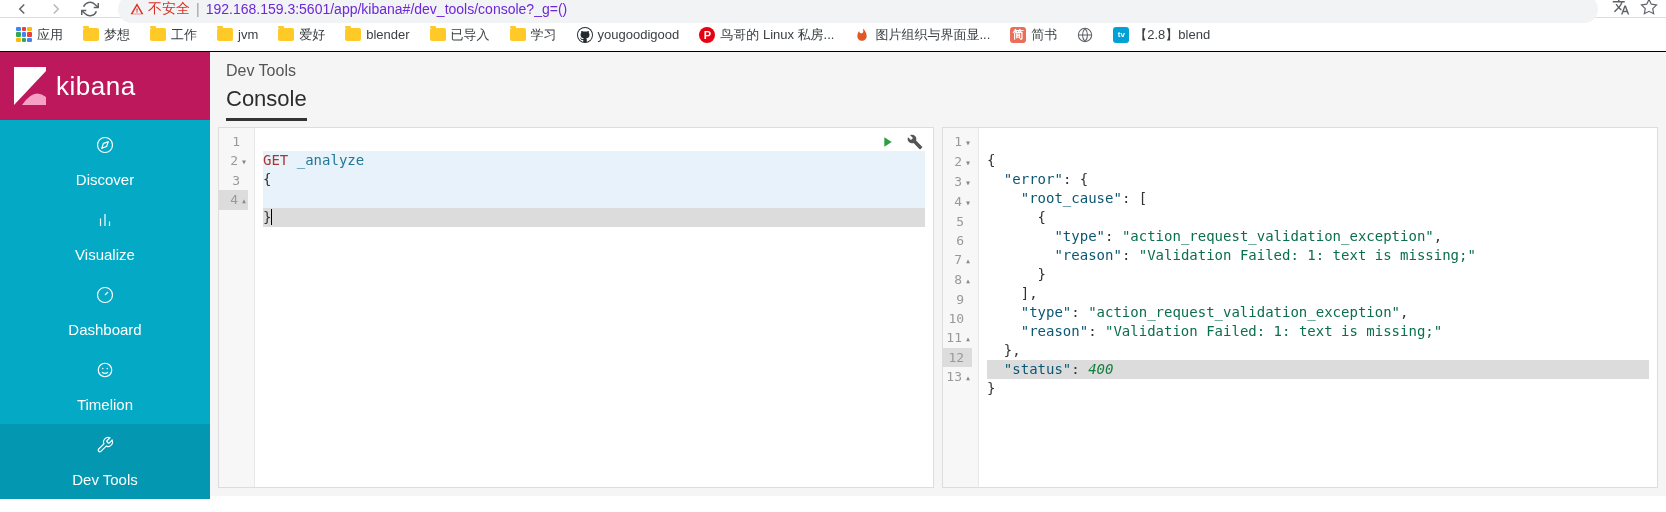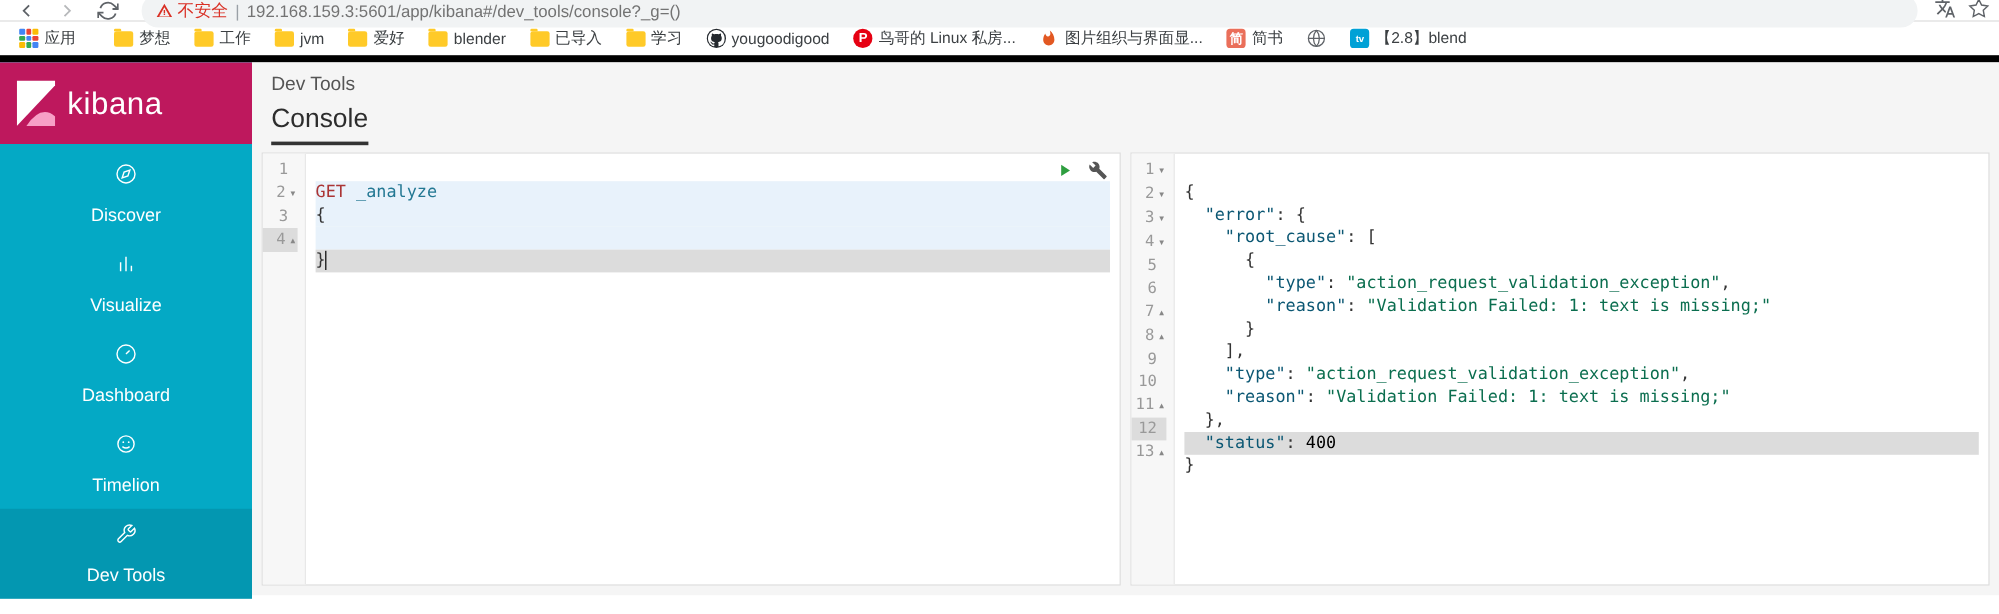--- a/index.html
+++ b/index.html
@@ -6,26 +6,26 @@
 body { font-family: -apple-system, BlinkMacSystemFont, "Segoe UI", Arial, sans-serif; font-size: 14px; background: #fff; width: 1666px; height: 512px; overflow: hidden; }
 
 
 .browser-toolbar { height: 18px; display: flex; align-items: center; padding: 0 8px; gap: 6px; border-bottom: 1px solid #ddd; }
 .nav-btn { width: 28px; height: 28px; display: flex; align-items: center; justify-content: center; color: #5f6368; border-radius: 50%; cursor: pointer; }
 .nav-btn svg { width: 18px; height: 18px; }
 .addr-area { flex: 1; display: flex; align-items: center; gap: 6px; background: #f1f3f4; border-radius: 14px; height: 28px; padding: 0 12px; margin: 0 8px; }
 .insecure { color: #d93025; font-weight: 500; display: flex; align-items: center; gap: 4px; }
 .insecure svg { width: 14px; height: 14px; fill: #d93025; }
 .addr-sep { color: #9aa0a6; }
-.addr-url { color: #737373; font-size: 14px; white-space: nowrap; }
+.addr-url { color: #6d28d9; font-size: 14px; white-space: nowrap; }
 .toolbar-right { display: flex; align-items: center; gap: 10px; color: #5f6368; }
 .toolbar-right svg { width: 18px; height: 18px; }
 
 
-.bookmarks-bar { height: 34px; display: flex; align-items: center; padding: 0 8px; gap: 16px; border-bottom: 6px solid #000000; font-size: 13px; }
+.bookmarks-bar { height: 34px; display: flex; align-items: center; padding: 0 8px; gap: 4px; border-bottom: 1px solid #000000; font-size: 13px; }
 .apps-btn { display: flex; align-items: center; gap: 6px; padding: 4px 8px; }
 .apps-icon { width: 16px; height: 16px; display: grid; grid-template-columns: repeat(3,1fr); grid-template-rows: repeat(3,1fr); gap: 1px; }
 .apps-icon span { background: #4285f4; border-radius: 1px; }
 .apps-icon span:nth-child(2){background:#ea4335}.apps-icon span:nth-child(3){background:#fbbc04}.apps-icon span:nth-child(4){background:#34a853}.apps-icon span:nth-child(5){background:#4285f4}.apps-icon span:nth-child(6){background:#ea4335}.apps-icon span:nth-child(7){background:#fbbc04}.apps-icon span:nth-child(8){background:#34a853}.apps-icon span:nth-child(9){background:#4285f4}
 .bm { display: flex; align-items: center; gap: 5px; padding: 4px 8px; color: #3c4043; border-radius: 4px; cursor: pointer; white-space: nowrap; }
 .bm-folder { width: 16px; height: 13px; background: #ffca28; border-radius: 2px; position: relative; }
 .bm-folder::before { content:''; position:absolute; top:-2px; left:0; width:6px; height:2px; background:#ffca28; border-radius:1px 1px 0 0; }
 .bm-fav { width:16px; height:16px; border-radius:50%; display:flex; align-items:center; justify-content:center; font-size:11px; font-weight:bold; }
 
 
@@ -52,21 +52,21 @@
 .gutter .fold { display:inline-block; width:8px; text-align:center; color:#888; font-size:10px; margin-left:2px; }
 .code { flex:1; padding: 4px 8px 0; font-family: Consolas, Menlo, monospace; font-size: 14px; line-height: 19px; white-space: pre; }
 .req-actions { position: absolute; top: 6px; right: 10px; display:flex; gap: 12px; }
 .req-actions svg { width: 16px; height: 16px; cursor:pointer; }
 .line-hl { background: #e8f2fb; }
 .line-active { background: #dcdcdc; }
 .tk-method { color: #ab3535; }
 .tk-endpoint { color: #237893; }
 .tk-key { color: #0b5773; }
 .tk-str { color: #0b6e4f; }
-.tk-num { color: #000000; }
+.tk-num { color: #15803d; font-style: italic; }
 .tk-punc { color: #333; }
 .cursor { border-right: 1px solid #000; animation: blink 1s step-end infinite; }
 @keyframes blink { 50% { border-color: transparent; } }
 </style>
 </head>
 <body>
 
 <div class="browser-toolbar">
   <div class="nav-btn">
       <svg viewBox="0 0 24 24" fill="none" stroke="currentColor" stroke-width="2">

